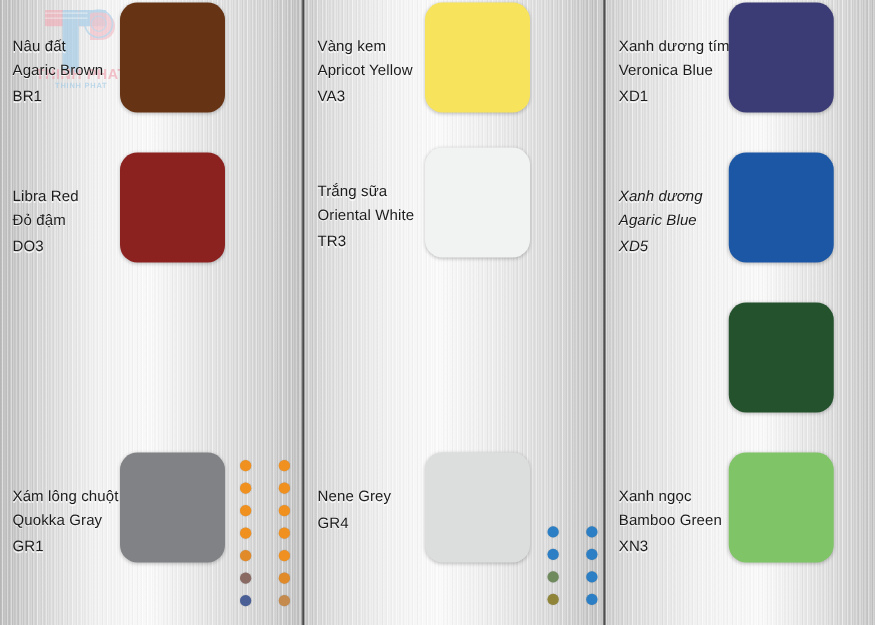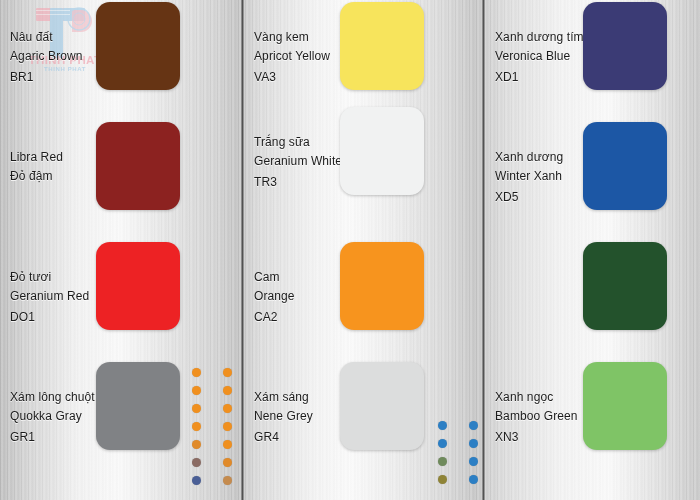--- a/index.html
+++ b/index.html
@@ -177,30 +177,23 @@
         <span class="ln">Nâu đất</span>
         <span class="ln">Agaric Brown</span>
         <span class="ln code">BR1</span>
       </div>
       <div class="chip" style="left: 96px; top: 2px; background: rgb(102, 52, 20);"></div>
     </div>
     <div class="row" style="top:120px;">
       <div class="labels">
         <span class="ln">Libra Red</span>
         <span class="ln">Đỏ đậm</span>
+        <span class="ln code">DO3</span>
       </div>
       <div class="chip" style="left: 96px; top: 2px; background: rgb(140, 34, 32);"></div>
-    </div>
-    <div class="row" style="top:240px;">
-      <div class="labels">
-        <span class="ln">Đỏ tươi</span>
-        <span class="ln">Geranium Red</span>
-        <span class="ln code">DO1</span>
-      </div>
-      <div class="chip" style="left: 96px; top: 2px; background: rgb(237, 34, 36);"></div>
     </div>
     <div class="row" style="top:360px;">
       <div class="labels">
         <span class="ln">Xám lông chuột</span>
         <span class="ln">Quokka Gray</span>
         <span class="ln code">GR1</span>
       </div>
       <div class="chip" style="left: 96px; top: 2px; background: rgb(128, 130, 133);"></div>
     </div>
     <div class="dot-cluster" id="dot-cluster-left" style="left:192px; top:363px;">
@@ -237,39 +230,30 @@
 
   <div class="swatch-col" style="left:244px; width:238px;">
     <div class="row" style="top:0px;">
       <div class="labels">
         <span class="ln">Vàng kem</span>
         <span class="ln">Apricot Yellow</span>
         <span class="ln code">VA3</span>
       </div>
       <div class="chip" style="left: 96px; top: 2px; background: rgb(247, 228, 92);"></div>
     </div>
-    <div class="row" style="top:105px;">
+    <div class="row" style="top:116px;">
       <div class="labels">
         <span class="ln">Trắng sữa</span>
-        <span class="ln">Geranium White</span>
+        <span class="ln">Oriental White</span>
         <span class="ln code">TR3</span>
       </div>
       <div class="chip" style="left: 96px; top: 2px; background: rgb(241, 242, 242);"></div>
     </div>
-    <div class="row" style="top:240px;">
-      <div class="labels">
-        <span class="ln">Cam</span>
-        <span class="ln">Orange</span>
-        <span class="ln code">CA2</span>
-      </div>
-      <div class="chip" style="left: 96px; top: 2px; background: rgb(247, 148, 30);"></div>
-    </div>
     <div class="row" style="top:360px;">
       <div class="labels">
-        <span class="ln">Xám sáng</span>
         <span class="ln">Nene Grey</span>
         <span class="ln code">GR4</span>
       </div>
       <div class="chip" style="left: 96px; top: 2px; background: rgb(220, 221, 221);"></div>
     </div>
     <div class="dot-cluster" id="dot-cluster-right" style="left:194px; top:416px;">
         <div class="dot-row">
           <div class="dot" style="background: rgb(44, 127, 196);"></div>
           <div class="dot" style="background: rgb(44, 127, 196);"></div>
         </div>
@@ -290,24 +274,24 @@
 
   <div class="swatch-col" style="left:485px; width:215px;">
     <div class="row" style="top:0px;">
       <div class="labels">
         <span class="ln">Xanh dương tím</span>
         <span class="ln">Veronica Blue</span>
         <span class="ln code">XD1</span>
       </div>
       <div class="chip" style="left: 98px; top: 2px; background: rgb(59, 59, 117);"></div>
     </div>
-    <div class="row" style="top:120px;">
+    <div class="row" style="top:120px;font-style:italic;">
       <div class="labels">
         <span class="ln">Xanh dương</span>
-        <span class="ln">Winter Xanh</span>
+        <span class="ln">Agaric Blue</span>
         <span class="ln code">XD5</span>
       </div>
       <div class="chip" style="left: 98px; top: 2px; background: rgb(28, 87, 165);"></div>
     </div>
     <div class="row" style="top:240px;">
       <div class="chip" style="left: 98px; top: 2px; background: rgb(35, 82, 44);"></div>
     </div>
     <div class="row" style="top:360px;">
       <div class="labels">
         <span class="ln">Xanh ngọc</span>

